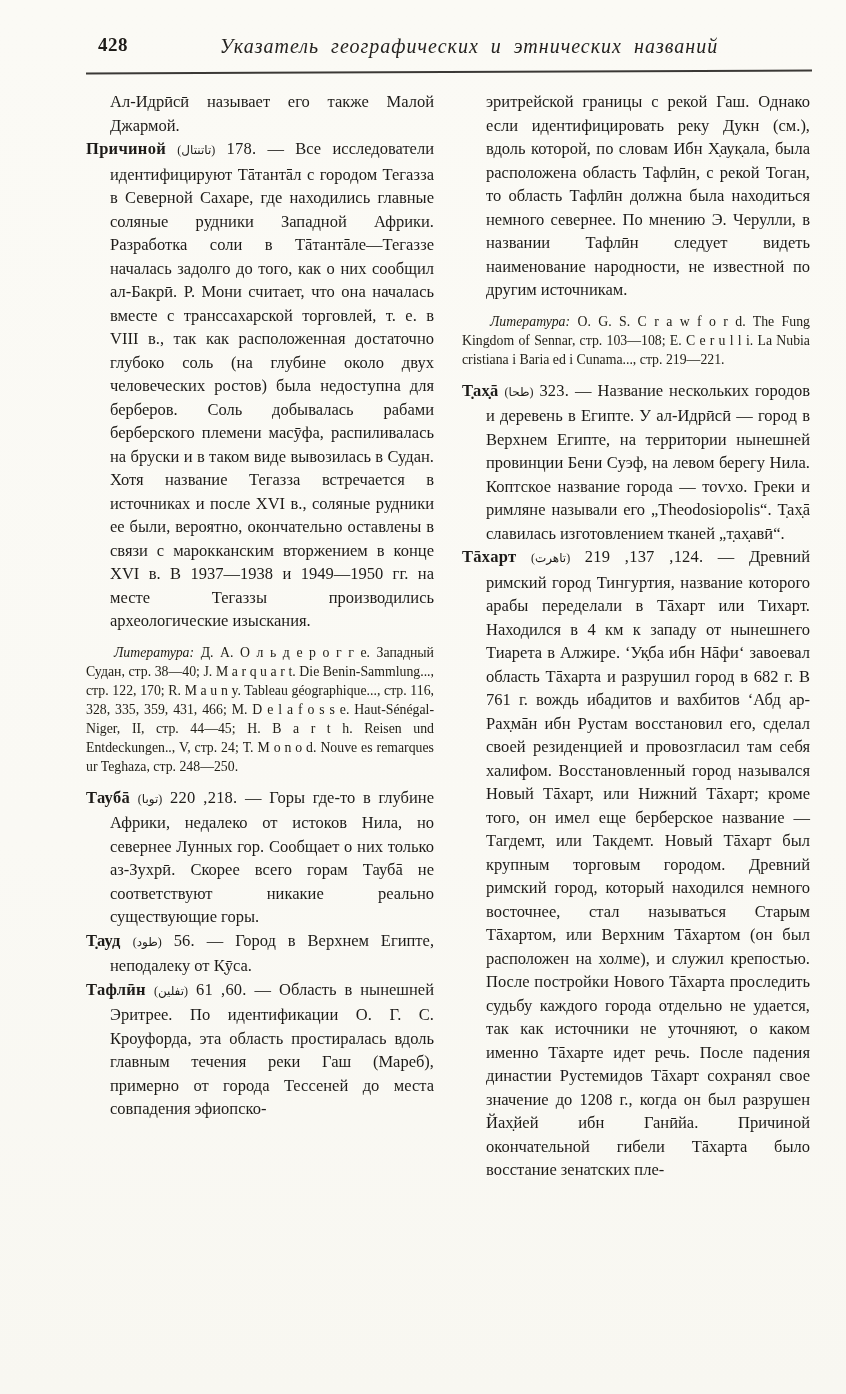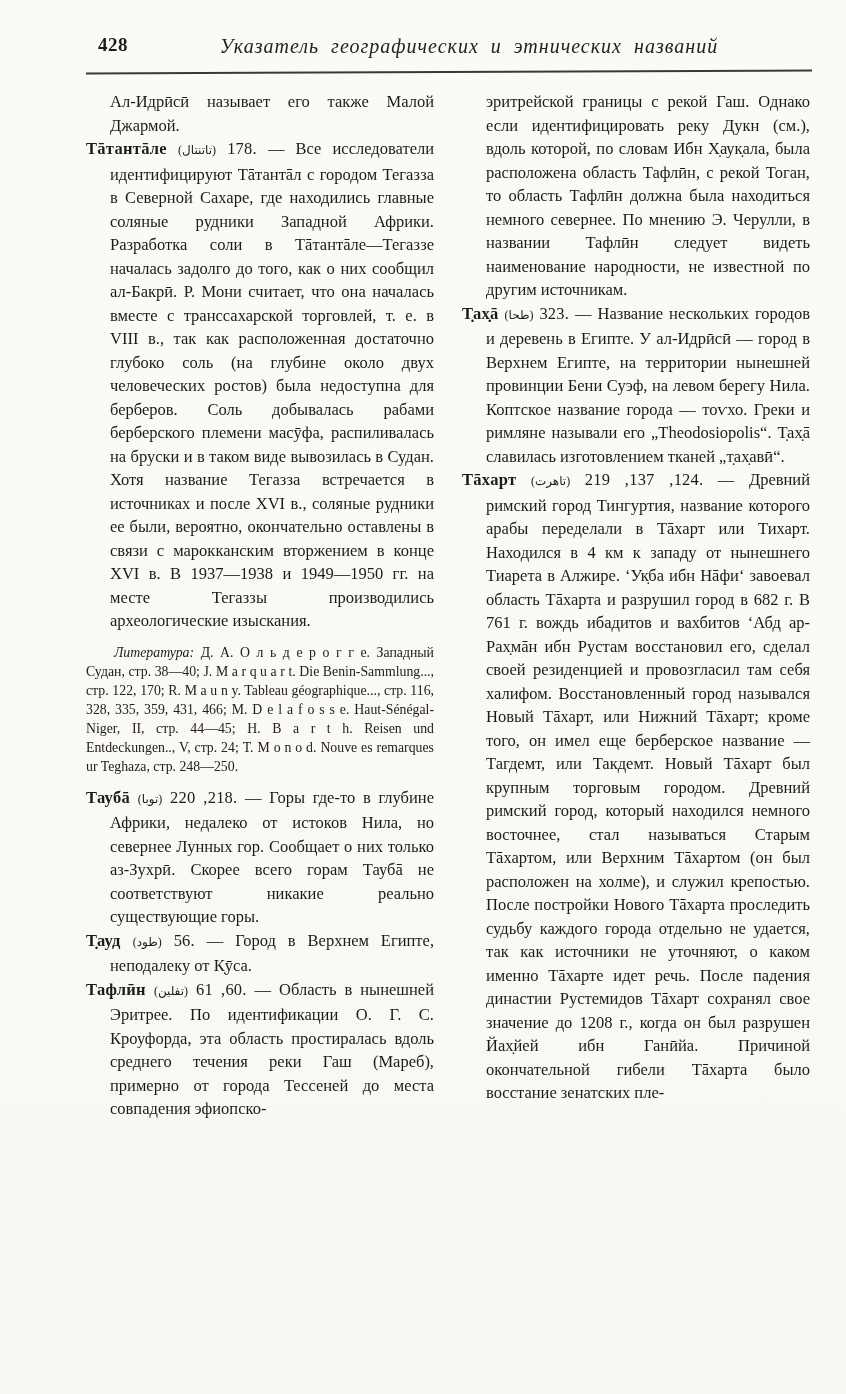--- a/index.html
+++ b/index.html
@@ -39,21 +39,21 @@
     <span class="running">Указатель географических и этнических названий</span>
   </header>
   <div class="rule"></div>
 
   <main class="cols">
 
     <section class="col">
       <p class="cont">Ал-Идрӣсӣ называет его также Малой Джармой.</p>
 
       <p class="entry">
-        <span class="hw">Тāтантāле</span>
+        <span class="hw">Причиной</span>
         <span class="ar">(تاتنتال)</span>
         <span class="refs">178.</span>
         <span>— Все исследователи идентифицируют Тāтантāл с городом Тегазза в Северной Сахаре, где находились главные соляные рудники Западной Африки. Разработка соли в Тāтантāле—Тегаззе началась задолго до того, как о них сообщил ал-Бакрӣ. Р. Мони считает, что она началась вместе с транссахарской торговлей, т. е. в VIII в., так как расположенная достаточно глубоко соль (на глубине около двух человеческих ростов) была недоступна для берберов. Соль добывалась рабами берберского племени масӯфа, распиливалась на бруски и в таком виде вывозилась в Судан. Хотя название Тегазза встречается в источниках и после XVI в., соляные рудники ее были, вероятно, окончательно оставлены в связи с марокканским вторжением в конце XVI в. В 1937—1938 и 1949—1950 гг. на месте Тегаззы производились археологические изыскания.</span>
       </p>
 
       <p class="lit">
         <span class="litlabel">Литература:</span>
         <span>Д. А. О л ь д е р о г г е. Западный Судан, стр. 38—40; J. M a r q u a r t. Die Benin-Sammlung..., стр. 122, 170; R. M a u n y. Tableau géographique..., стр. 116, 328, 335, 359, 431, 466; M. D e l a f o s s e. Haut-Sénégal-Niger, II, стр. 44—45; H. B a r t h. Reisen und Entdeckungen.., V, стр. 24; T. M o n o d. Nouve es remarques ur Teghaza, стр. 248—250.</span>
       </p>
 
@@ -69,27 +69,31 @@
         <span class="ar">(طود)</span>
         <span class="refs">56.</span>
         <span>— Город в Верхнем Египте, неподалеку от К̣ӯса.</span>
       </p>
 
 
       <p class="entry">
         <span class="hw">Тафлӣн</span>
         <span class="ar">(تفلين)</span>
         <span class="refs">60, 61.</span>
-        <span>— Область в нынешней Эритрее. По идентификации О. Г. С. Кроуфорда, эта область простиралась вдоль среднего течения реки Гаш (Мареб), примерно от города Тессеней до места совпадения эфиопско-</span>
+        <span>— Область в нынешней Эритрее. По идентификации О. Г. С. Кроуфорда, эта область простиралась вдоль главным течения реки Гаш (Мареб), примерно от города Тессеней до места совпадения эфиопско-</span>
       </p>
     </section>
 
     <section class="col">
       <p class="cont">эритрейской границы с рекой Гаш. Однако если идентифицировать реку Дукн (см.), вдоль которой, по словам Ибн Х̣аук̣ала, была расположена область Тафлӣн, с рекой Тоган, то область Тафлӣн должна была находиться немного севернее. По мнению Э. Черулли, в названии Тафлӣн следует видеть наименование народности, не известной по другим источникам.</p>
 
+      <p class="lit">
+        <span class="litlabel">Литература:</span>
+        <span>O. G. S. C r a w f o r d. The Fung Kingdom of Sennar, стр. 103—108; E. C e r u l l i. La Nubia cristiana i Baria ed i Cunama..., стр. 219—221.</span>
+      </p>
 
       <p class="entry">
         <span class="hw">Т̣ах̣ā</span>
         <span class="ar">(طحا)</span>
         <span class="refs">323.</span>
         <span>— Название нескольких городов и деревень в Египте. У ал-Идрӣсӣ — город в Верхнем Египте, на территории нынешней провинции Бени Суэф, на левом берегу Нила. Коптское название города — тоѵхо. Греки и римляне называли его „Theodosiopolis“. Т̣ах̣ā славилась изготовлением тканей „т̣ах̣авӣ“.</span>
       </p>
 
       <p class="entry">
         <span class="hw">Тāхарт</span>

